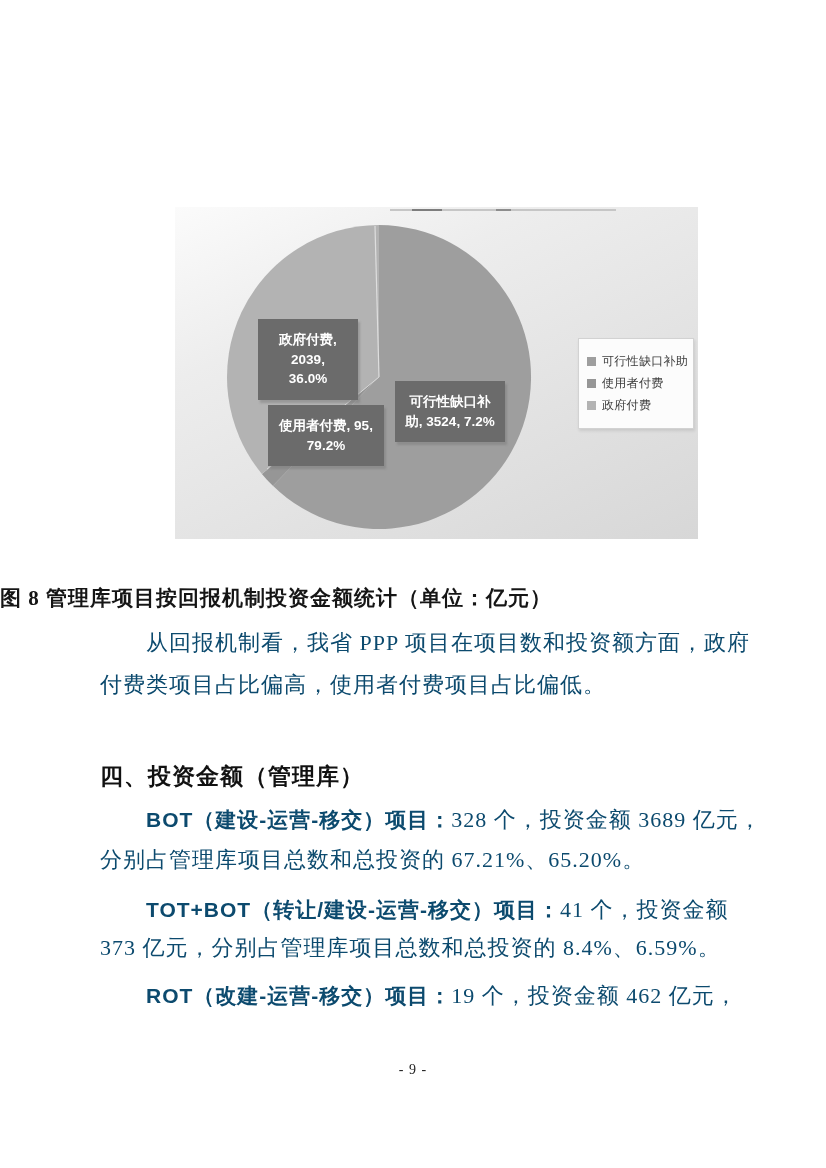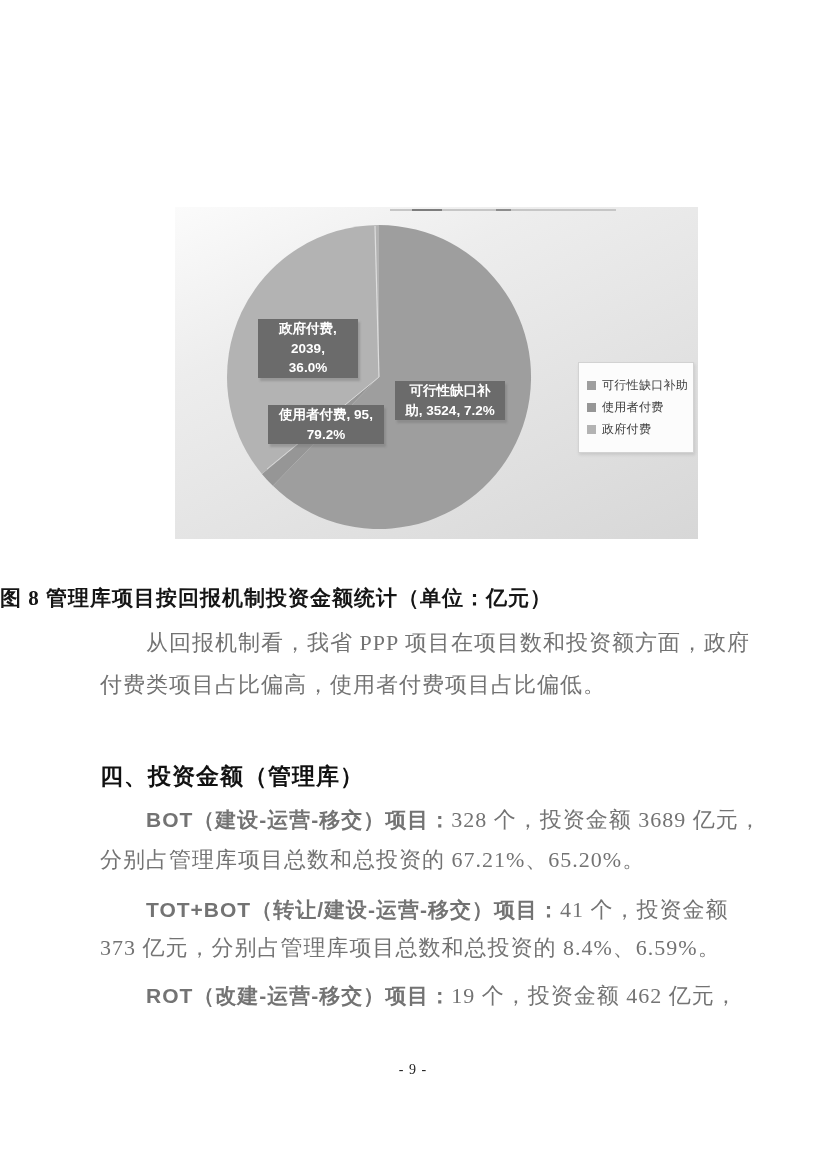--- a/index.html
+++ b/index.html
@@ -17,48 +17,47 @@
   }
   .title-frag { position:absolute; left:215px; top:2px; width:226px; height:2px; background:#c6c6c6; }
   .title-frag .dash1 { position:absolute; left:22px; top:0; width:30px; height:2px; background:#7d7d7d; }
   .title-frag .dash2 { position:absolute; left:106px; top:0; width:15px; height:2px; background:#8d8d8d; }
 
   .pie-svg { position:absolute; left:0; top:0; }
 
   .lbl {
     position:absolute; background:#6b6b6b; color:#fff;
     font-family:"Liberation Sans", sans-serif; font-weight:700; font-size:13.5px;
-    line-height:1.45; text-align:center; padding:0 7px;
+    line-height:1.45; text-align:center; padding:11px 7px;
     box-shadow:2px 3px 2px rgba(120,120,120,0.45);
   }
   .lbl-gov  { left:83px;  top:112px; width:86px;  }
   .lbl-user { left:93px;  top:198px; width:102px; }
   .lbl-vgf  { left:220px; top:174px; width:96px;  }
 
   .legend {
     position:absolute; left:403px; top:131px; width:100px;
     background:#fcfcfc; border:1px solid #d2d2d2; padding:9px 6px 9px 8px;
     box-shadow:1px 2px 3px rgba(0,0,0,0.10);
-    margin-top:24px;
   }
   .legend-item { display:flex; align-items:center; margin:5px 0; }
   .legend-item .sw { width:9px; height:9px; flex:0 0 9px; margin-right:6px; }
   .sw1 { background:#9e9e9e; } .sw2 { background:#969696; } .sw3 { background:#b3b3b3; }
   .legend-item .lg-text {
     font-family:"Liberation Sans", sans-serif; font-size:12px; color:#3c3c3c;
     letter-spacing:0.3px; white-space:nowrap;
   }
 
   
   .caption {
     position:absolute; left:0; top:584px; width:826px; text-align:left;
     font-weight:700; font-size:21px; letter-spacing:1px; color:#151515;
   }
   .tline {
-    position:absolute; font-size:22px; letter-spacing:1px; white-space:nowrap; color:#737373;
+    position:absolute; font-size:22px; letter-spacing:1px; white-space:nowrap; color:#0c4a6e;
   }
   .lead { font-family:"Liberation Sans", sans-serif; font-weight:700; font-size:21px; }
   .heading {
     position:absolute; left:100px; top:761px;
     font-family:"Liberation Sans", sans-serif; font-weight:700; font-size:23px;
     letter-spacing:1px; color:#111; white-space:nowrap;
   }
   .p1l1 { left:146px; top:628px; }
   .p1l2 { left:100px; top:670px; }
   .p2l1 { left:146px; top:805px;text-align:center; }

